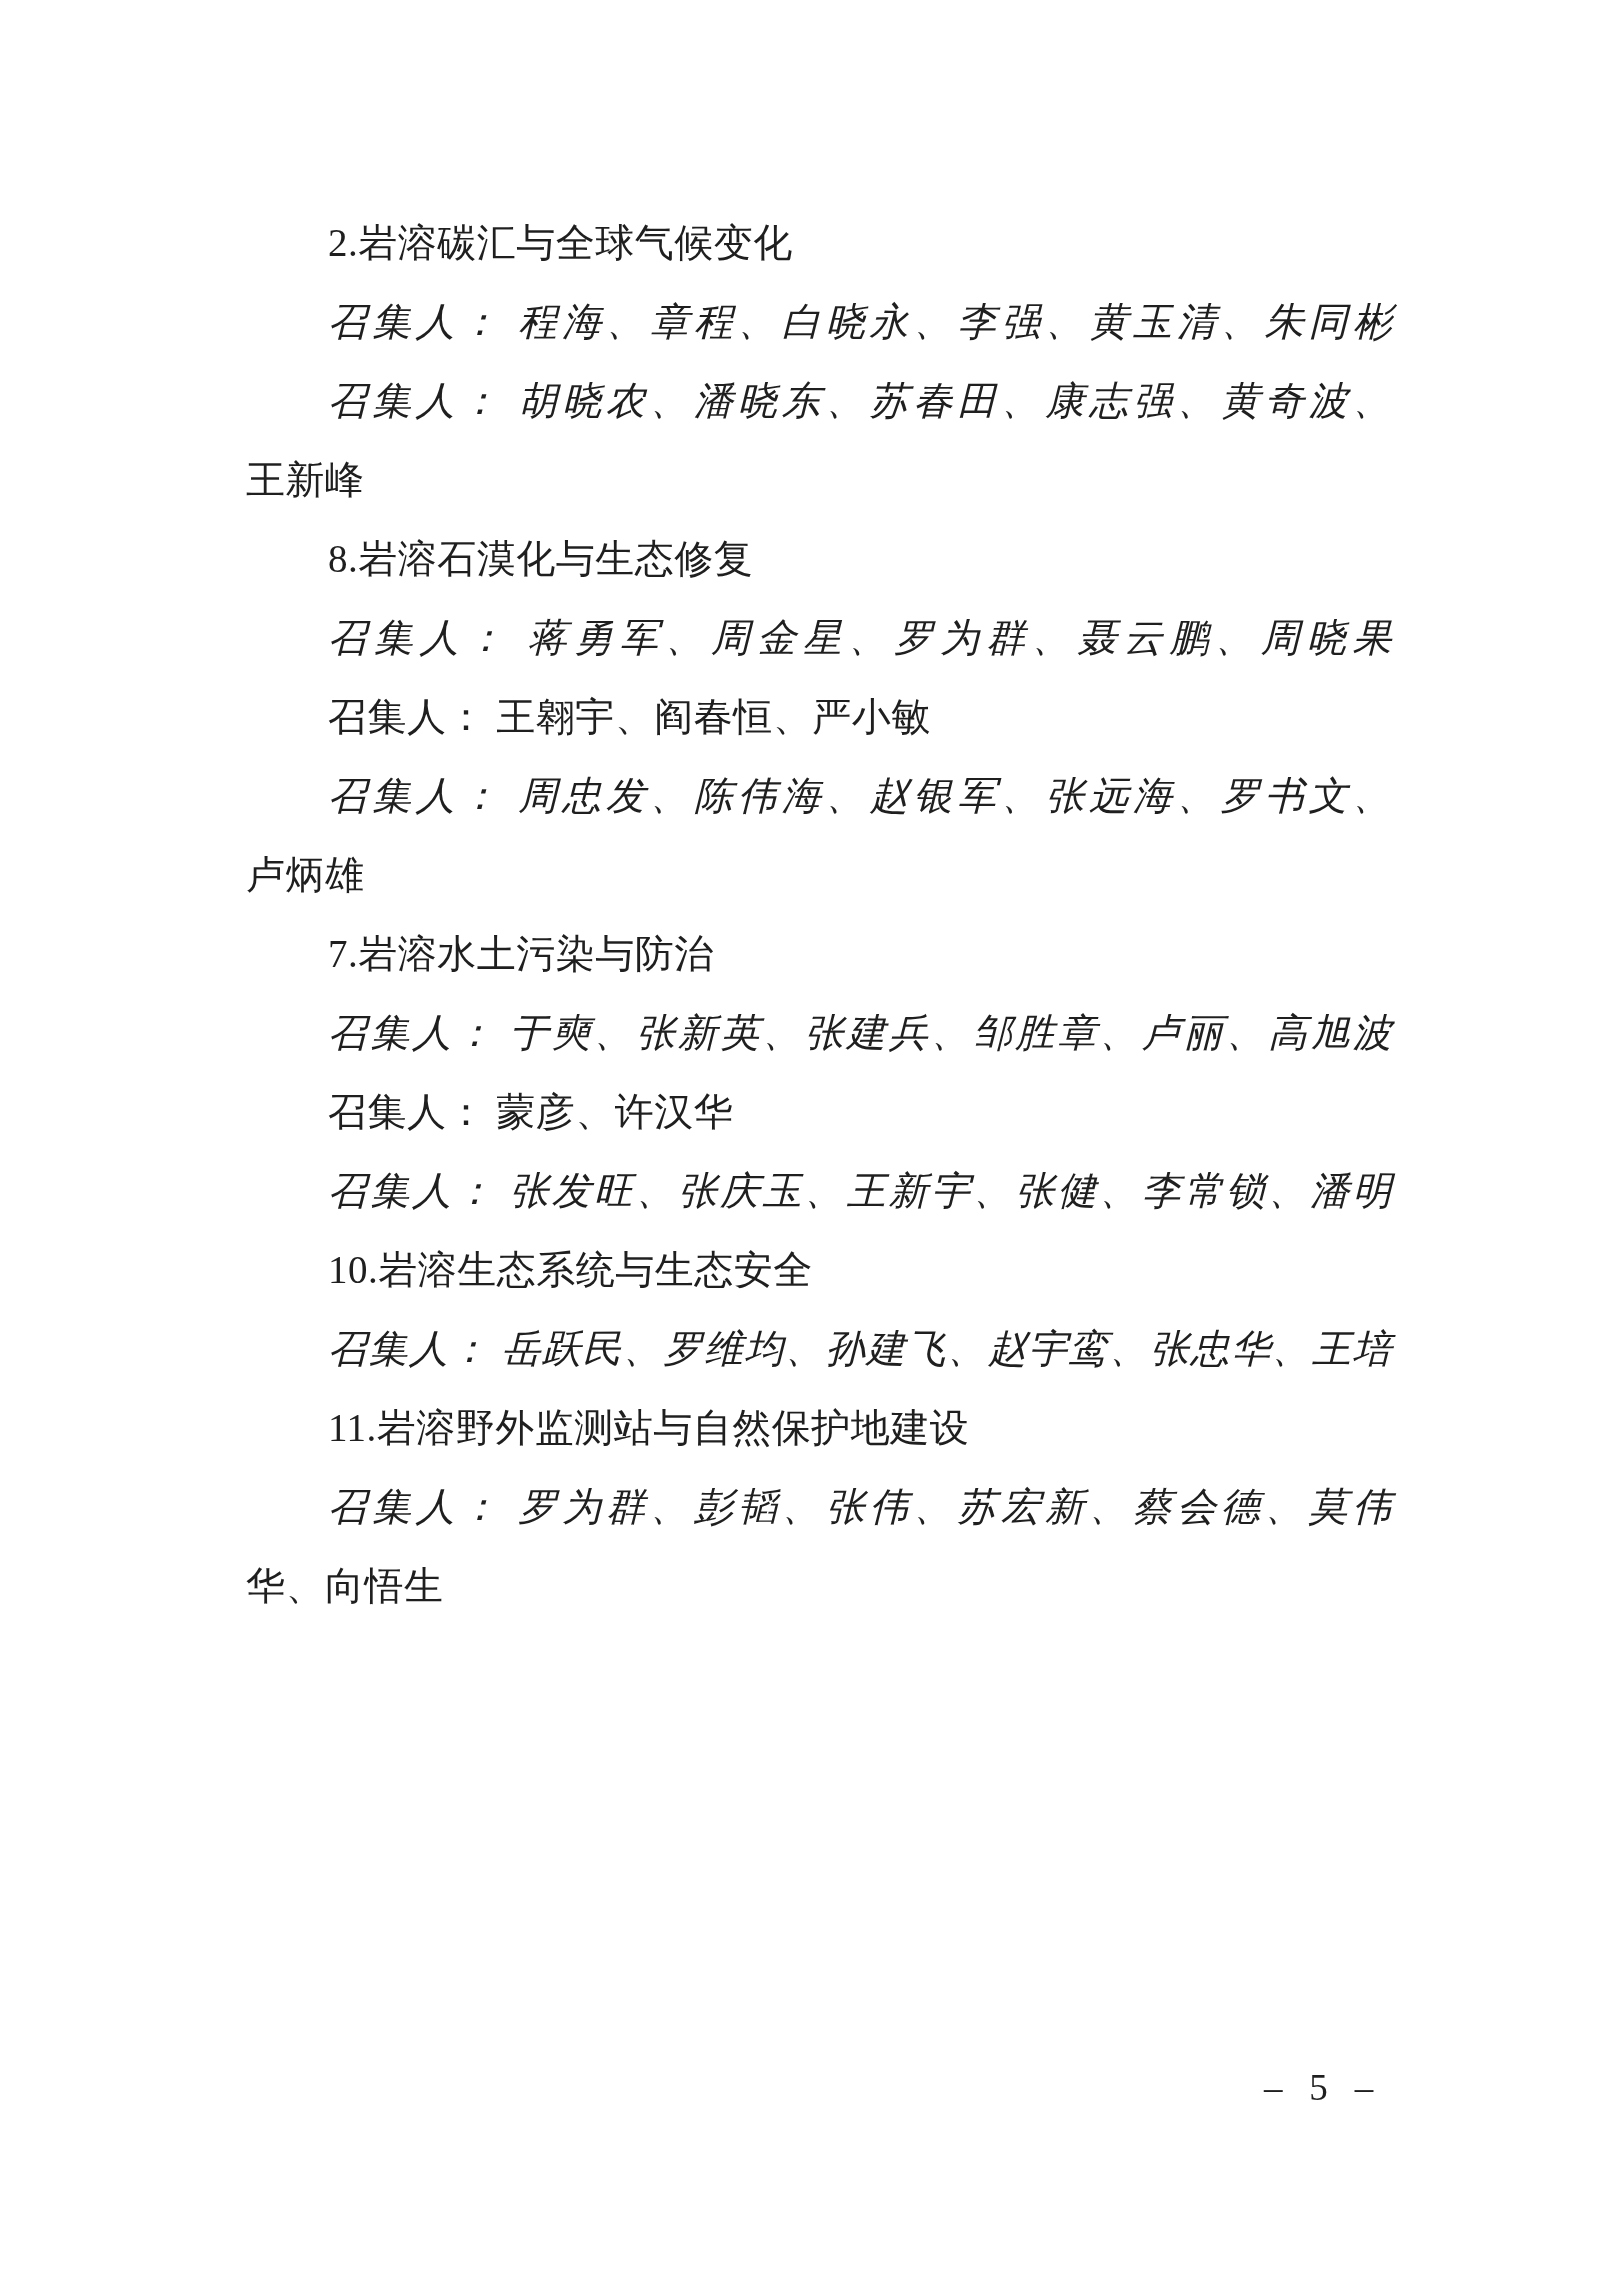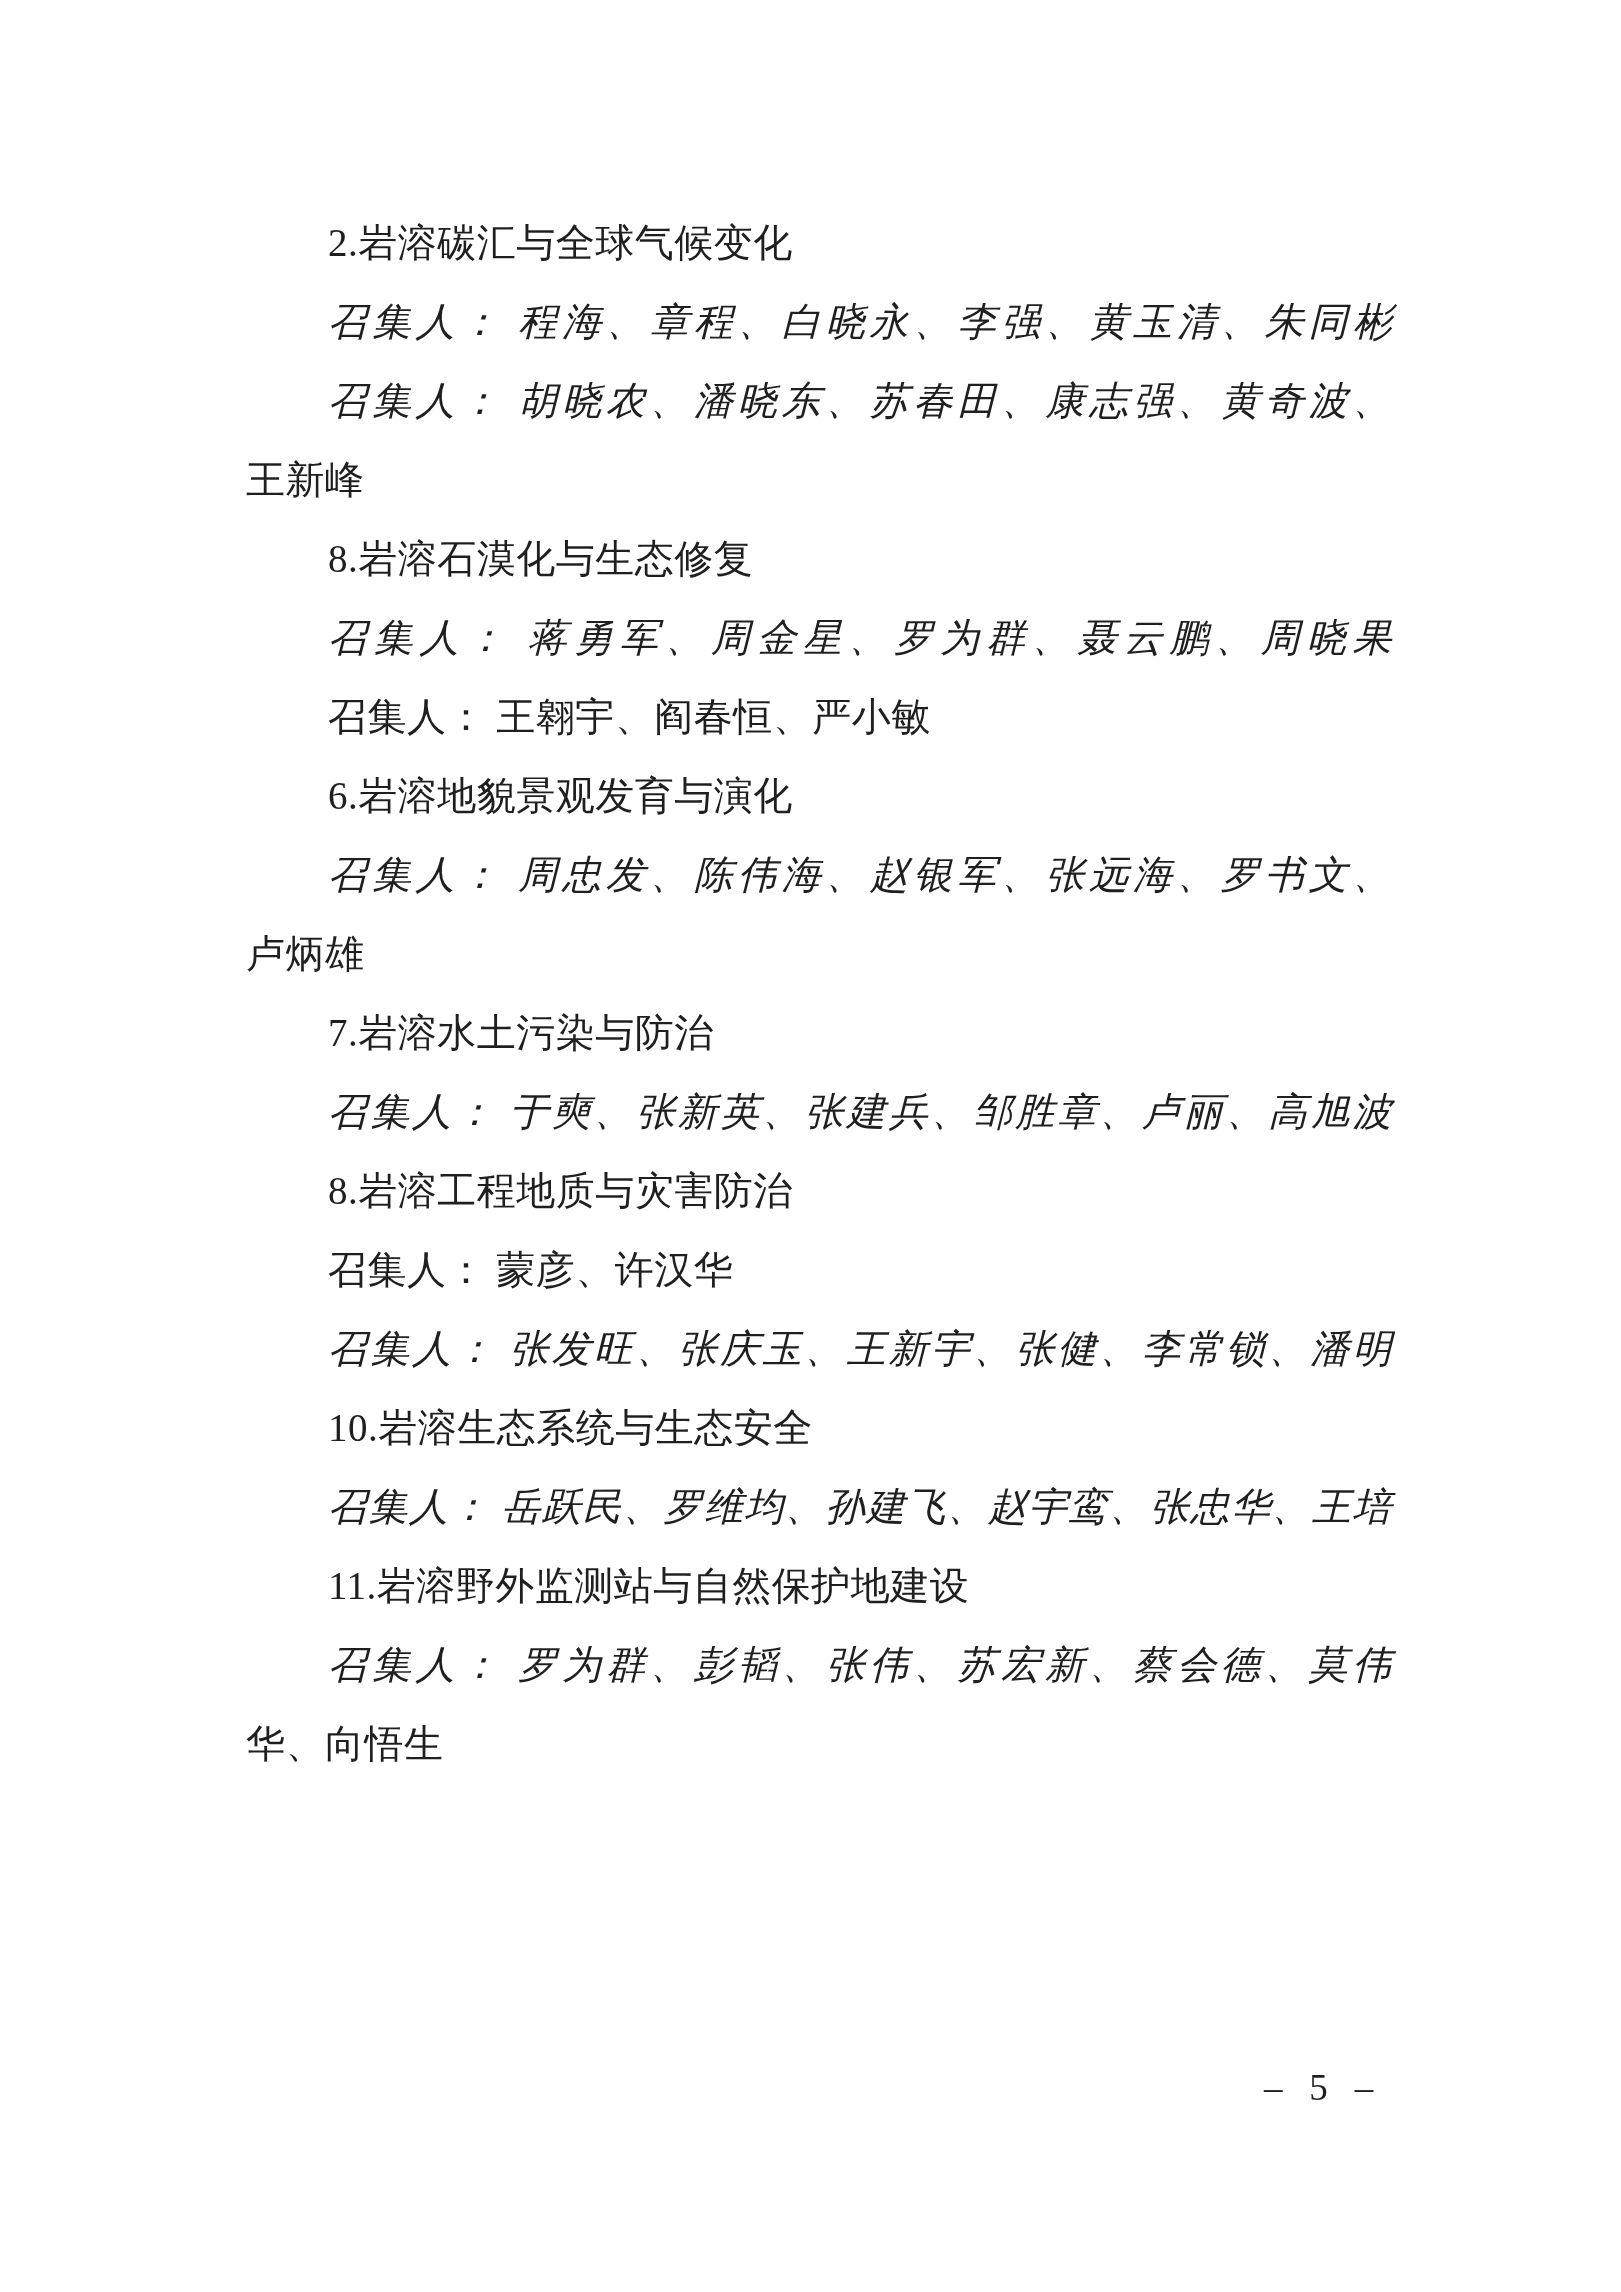--- a/index.html
+++ b/index.html
@@ -53,26 +53,24 @@
 
 <div class="page">
   <div class="content">
       <div class="line indent">2.岩溶碳汇与全球气候变化</div>
       <div class="line indent justify">召集人： 程海、章程、白晓永、李强、黄玉清、朱同彬</div>
       <div class="line indent justify">召集人： 胡晓农、潘晓东、苏春田、康志强、黄奇波、</div>
       <div class="line">王新峰</div>
       <div class="line indent">8.岩溶石漠化与生态修复</div>
       <div class="line indent justify">召集人： 蒋勇军、周金星、罗为群、聂云鹏、周晓果</div>
       <div class="line indent">召集人： 王翱宇、阎春恒、严小敏</div>
-      <div class="line indent">6.岩溶地貌景观发育与演化</div>
       <div class="line indent justify">召集人： 周忠发、陈伟海、赵银军、张远海、罗书文、</div>
       <div class="line">卢炳雄</div>
       <div class="line indent">7.岩溶水土污染与防治</div>
       <div class="line indent justify">召集人： 于奭、张新英、张建兵、邹胜章、卢丽、高旭波</div>
-      <div class="line indent">8.岩溶工程地质与灾害防治</div>
       <div class="line indent">召集人： 蒙彦、许汉华</div>
       <div class="line indent justify">召集人： 张发旺、张庆玉、王新宇、张健、李常锁、潘明</div>
       <div class="line indent">10.岩溶生态系统与生态安全</div>
       <div class="line indent justify">召集人： 岳跃民、罗维均、孙建飞、赵宇鸾、张忠华、王培</div>
       <div class="line indent">11.岩溶野外监测站与自然保护地建设</div>
       <div class="line indent justify">召集人： 罗为群、彭韬、张伟、苏宏新、蔡会德、莫伟</div>
       <div class="line">华、向悟生</div>
     </div>
   <div class="page-number">– 5 –</div>
 </div>

